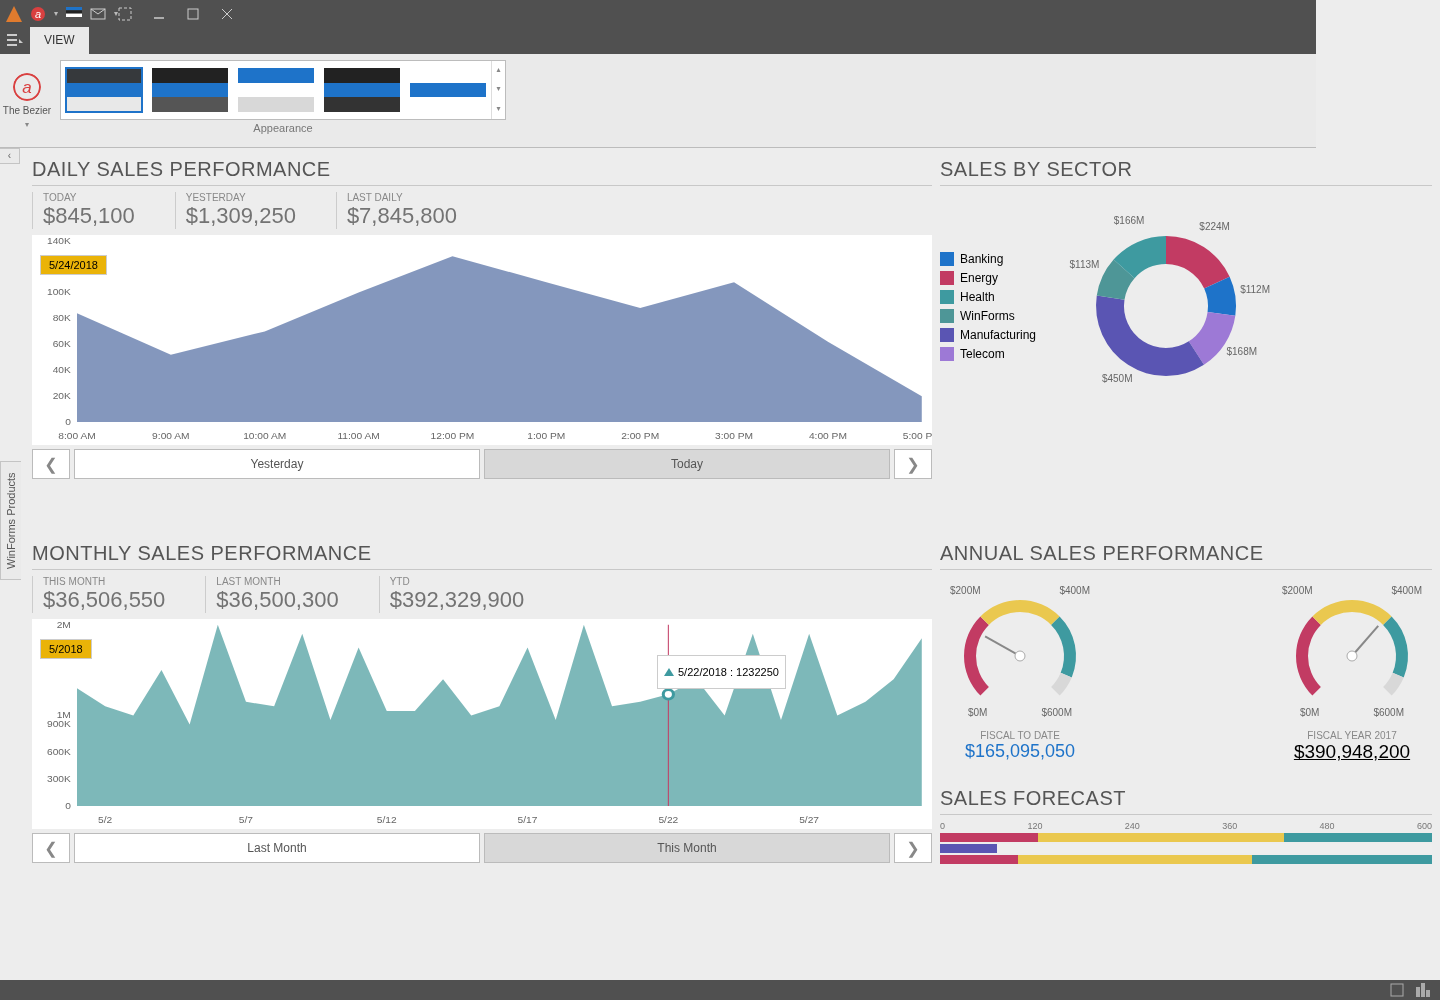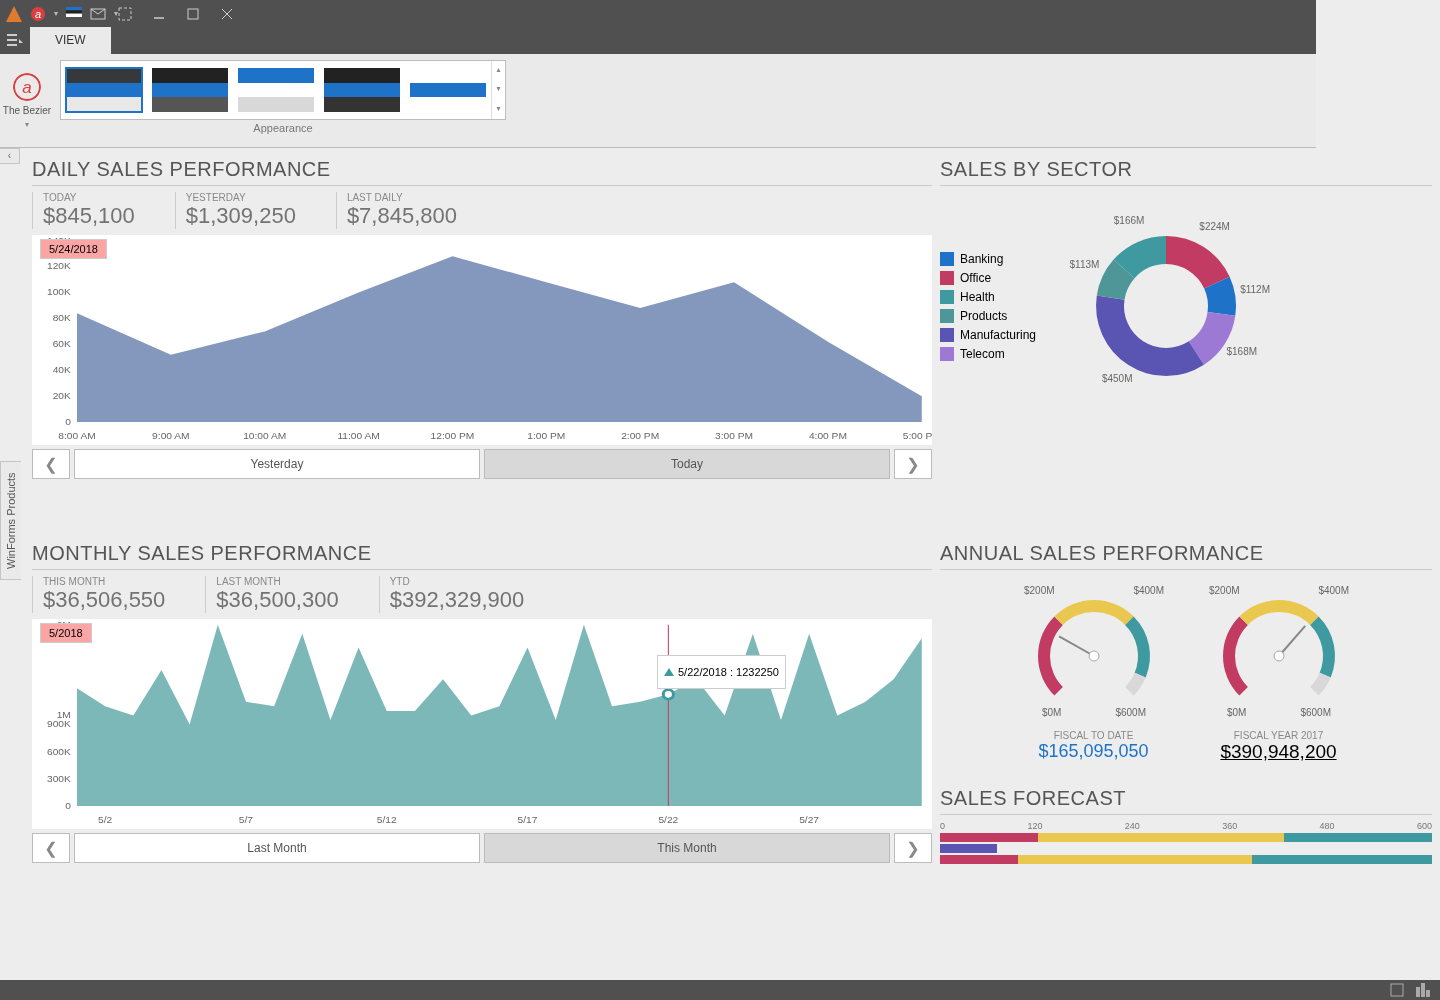--- a/index.html
+++ b/index.html
@@ -10,21 +10,21 @@
 .titlebar .left { display:flex; align-items:center; gap:8px; padding-left:6px; }
 .titlebar .left .ico { width:16px; height:16px; }
 .titlebar .center { flex:1; text-align:center; }
 .titlebar .winbtns { display:flex; gap:20px; padding-right:10px; }
 .titlebar .winbtns div { width:14px; height:14px; cursor:pointer; }
 
 
 .tabsbar { height:27px; background:#505050; display:flex; }
 .tabsbar .grip { width:30px; display:flex; align-items:center; justify-content:center; }
 .tabsbar .grip svg { fill:#d8d8d8; }
-.tabsbar .tab { padding:0 25px; line-height:27px; font-size:12px; color:#d8d8d8; }
+.tabsbar .tab { padding:0 14px; line-height:27px; font-size:12px; color:#d8d8d8; }
 .tabsbar .tab.active { background:#eaeaea; color:#333; }
 
 
 .ribbon { height:94px; background:#eaeaea; border-bottom:1px solid #bcbcbc; display:flex; }
 .ribbon .section-left { width:54px; display:flex; flex-direction:column; align-items:center; justify-content:center; gap:4px; font-size:10px; color:#555; }
 .ribbon .section-left .logo { width:28px; height:28px; border-radius:50%; }
 .ribbon .gallery { flex:0 0 446px; border:1px solid #bcbcbc; background:#fff; margin:6px 0 0 6px; height:60px; display:flex; position:relative; }
 .ribbon .swatch { width:78px; height:46px; margin:6px 4px; border:1px solid transparent; cursor:pointer; }
 .ribbon .swatch.sel { border:2px solid #1e73c9; }
 .ribbon .swatch .top { height:33%; }
@@ -44,38 +44,38 @@
 .dash { position:absolute; left:32px; top:148px; right:8px; bottom:22px; display:grid; grid-template-columns:900px 1fr; grid-template-rows:376px 1fr; gap:8px; }
 
 .panel-title { font-size:20px; font-weight:300; color:#555; letter-spacing:0.5px; border-bottom:1px solid #c8c8c8; padding:10px 0 4px; margin-bottom:6px; }
 
 .metrics { display:flex; gap:40px; margin-bottom:6px; }
 .metric { border-left:1px solid #ccc; padding-left:10px; }
 .metric .lbl { font-size:10px; color:#888; }
 .metric .val { font-size:22px; color:#737373; }
 
 .daily .chart-area, .monthly .chart-area { position:relative; height:210px; border:1px solid #ddd; background:#fff; }
-.badge { position:absolute; left:8px; top:4px; background:#fca5a5; border:1px solid #ccc; padding:3px 8px; font-size:11px; z-index:5; }
+.badge { position:absolute; left:8px; top:20px; background:#eab308; border:1px solid #ccc; padding:3px 8px; font-size:11px; z-index:5; }
 .tooltip-point { position:absolute; background:#fff; border:1px solid #ccc; padding:10px 6px; font-size:11px; display:flex; align-items:center; gap:4px; }
 .tooltip-point .tri { width:0; height:0; border-left:5px solid transparent; border-right:5px solid transparent; border-bottom:8px solid #3e9aa0; }
 
 .nav-row { display:flex; gap:4px; margin-top:4px; }
 .nav-row .arrow { width:38px; height:30px; border:1px solid #bbb; background:#fff; display:flex; align-items:center; justify-content:center; font-size:16px; color:#888; cursor:pointer; }
 .nav-row .seg { flex:1; height:30px; border:1px solid #bbb; display:flex; align-items:center; justify-content:center; font-size:12px; color:#555; cursor:pointer; }
 .nav-row .seg.active { background:#d8d8d8; }
 .nav-row .seg:not(.active) { background:#fff; }
 
 
 .sector .body { display:flex; align-items:center; gap:20px; margin-top:10px; }
 .legend { font-size:12px; }
 .legend div { display:flex; align-items:flex-end; gap:6px; margin:5px 0; }
 .legend .sw { width:14px; height:14px; }
 
 
-.gauges { display:flex; gap:25px; justify-content:center; }
+.gauges { display:flex; gap:25px; justify-content:space-between; }
 .gauge-col { text-align:center; }
 .gauge-col svg { display:block; margin:0 auto; }
 .gauge-title { font-size:10px; color:#888; margin-top:4px; }
 
 
 .forecast .scale { display:flex; justify-content:space-between; font-size:9px; color:#777; margin-top:6px; }
 .forecast .bars { margin-top:2px; }
 .forecast .bars .row { height:9px; margin:2px 0; position:relative; background:#eee; }
 .forecast .bars .seg { position:absolute; height:100%; }
 
@@ -241,29 +241,29 @@
   <div class="sector">
     <div class="panel-title">SALES BY SECTOR</div>
     <div class="body">
       <div class="legend" id="sector-legend">
           <div>
             <span class="sw" style="background:#1e73c9"></span>
             <span>Banking</span>
           </div>
           <div>
             <span class="sw" style="background:#c23b63"></span>
-            <span>Office</span>
+            <span>Energy</span>
           </div>
           <div>
             <span class="sw" style="background:#3e9aa0"></span>
             <span>Health</span>
           </div>
           <div>
             <span class="sw" style="background:#4e9697"></span>
-            <span>Products</span>
+            <span>WinForms</span>
           </div>
           <div>
             <span class="sw" style="background:#5a55b3"></span>
             <span>Manufacturing</span>
           </div>
           <div>
             <span class="sw" style="background:#9d79d6"></span>
             <span>Telecom</span>
           </div>
         </div>

